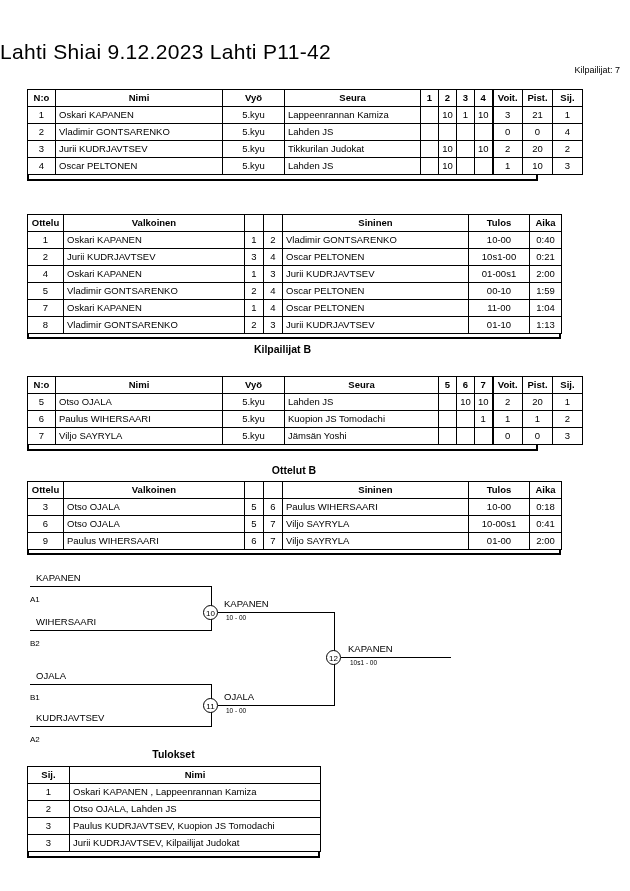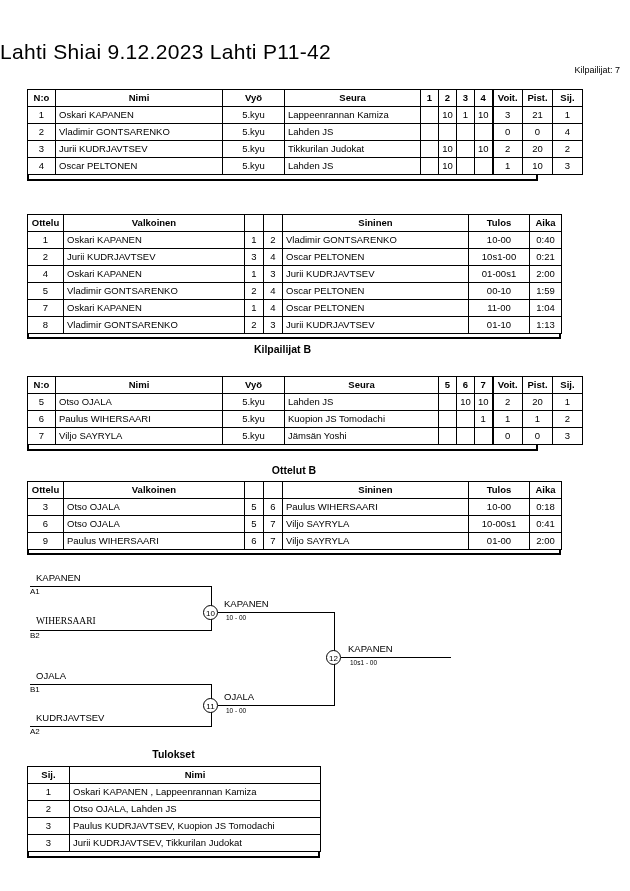--- a/index.html
+++ b/index.html
@@ -52,21 +52,21 @@
 
   
   .bracket{position:absolute;left:0;top:560px;width:630px;height:180px;}
   .bk-line{position:absolute;background:#000;}
   .bk-h{height:1px;}
   .bk-v{width:1px;}
   .bk-name{
     position:absolute;font-size:9.5px;white-space:nowrap;
   }
   .bk-seed{
-    position:absolute;font-size:8px;white-space:nowrap;
+    position:absolute;font-size:8px;white-space:nowrap;margin-top:8px;
   }
   .bk-score{
     position:absolute;font-size:6.5px;white-space:nowrap;
   }
   .bk-circle{
     position:absolute;width:15px;height:15px;border:1px solid #000;
     border-radius:50%;background:#fff;
     font-size:8px;line-height:15px;text-align:center;
     box-sizing:border-box;
   }
@@ -367,21 +367,21 @@
         </tr>
       </tbody>
   </table>
 
   <div class="bracket">
 
     <div class="bk-name" style="left:36px;top:12px;">KAPANEN</div>
     <div class="bk-line bk-h" style="left:30px;top:26px;width:181px;"></div>
     <div class="bk-seed" style="left:30px;top:27px;">A1</div>
 
-    <div class="bk-name" style="left:36px;top:56px;font-family:Liberation Serif, serif;">WIHERSAARI</div>
+    <div class="bk-name" style="left:36px;top:56px;">WIHERSAARI</div>
     <div class="bk-line bk-h" style="left:30px;top:70px;width:181px;"></div>
     <div class="bk-seed" style="left:30px;top:71px;">B2</div>
 
     <div class="bk-line bk-v" style="left:211px;top:26px;height:45px;"></div>
 
     <div class="bk-circle" style="left:203px;top:45px;">10</div>
     <div class="bk-name" style="left:224px;top:38px;">KAPANEN</div>
     <div class="bk-line bk-h" style="left:218px;top:52px;width:116px;"></div>
     <div class="bk-score" style="left:226px;top:54px;">10 - 00</div>
 
@@ -429,18 +429,18 @@
         <tr>
           <td class="c">2</td>
           <td class="l">Otso OJALA, Lahden JS</td>
         </tr>
         <tr>
           <td class="c">3</td>
           <td class="l">Paulus KUDRJAVTSEV, Kuopion JS Tomodachi</td>
         </tr>
         <tr>
           <td class="c">3</td>
-          <td class="l">Jurii KUDRJAVTSEV, Tikkurilan Judokat</td>
+          <td class="l">Jurii KUDRJAVTSEV, Kilpailijat Judokat</td>
         </tr>
       </tbody>
   </table>
 
 </div>
 
 </body></html>

